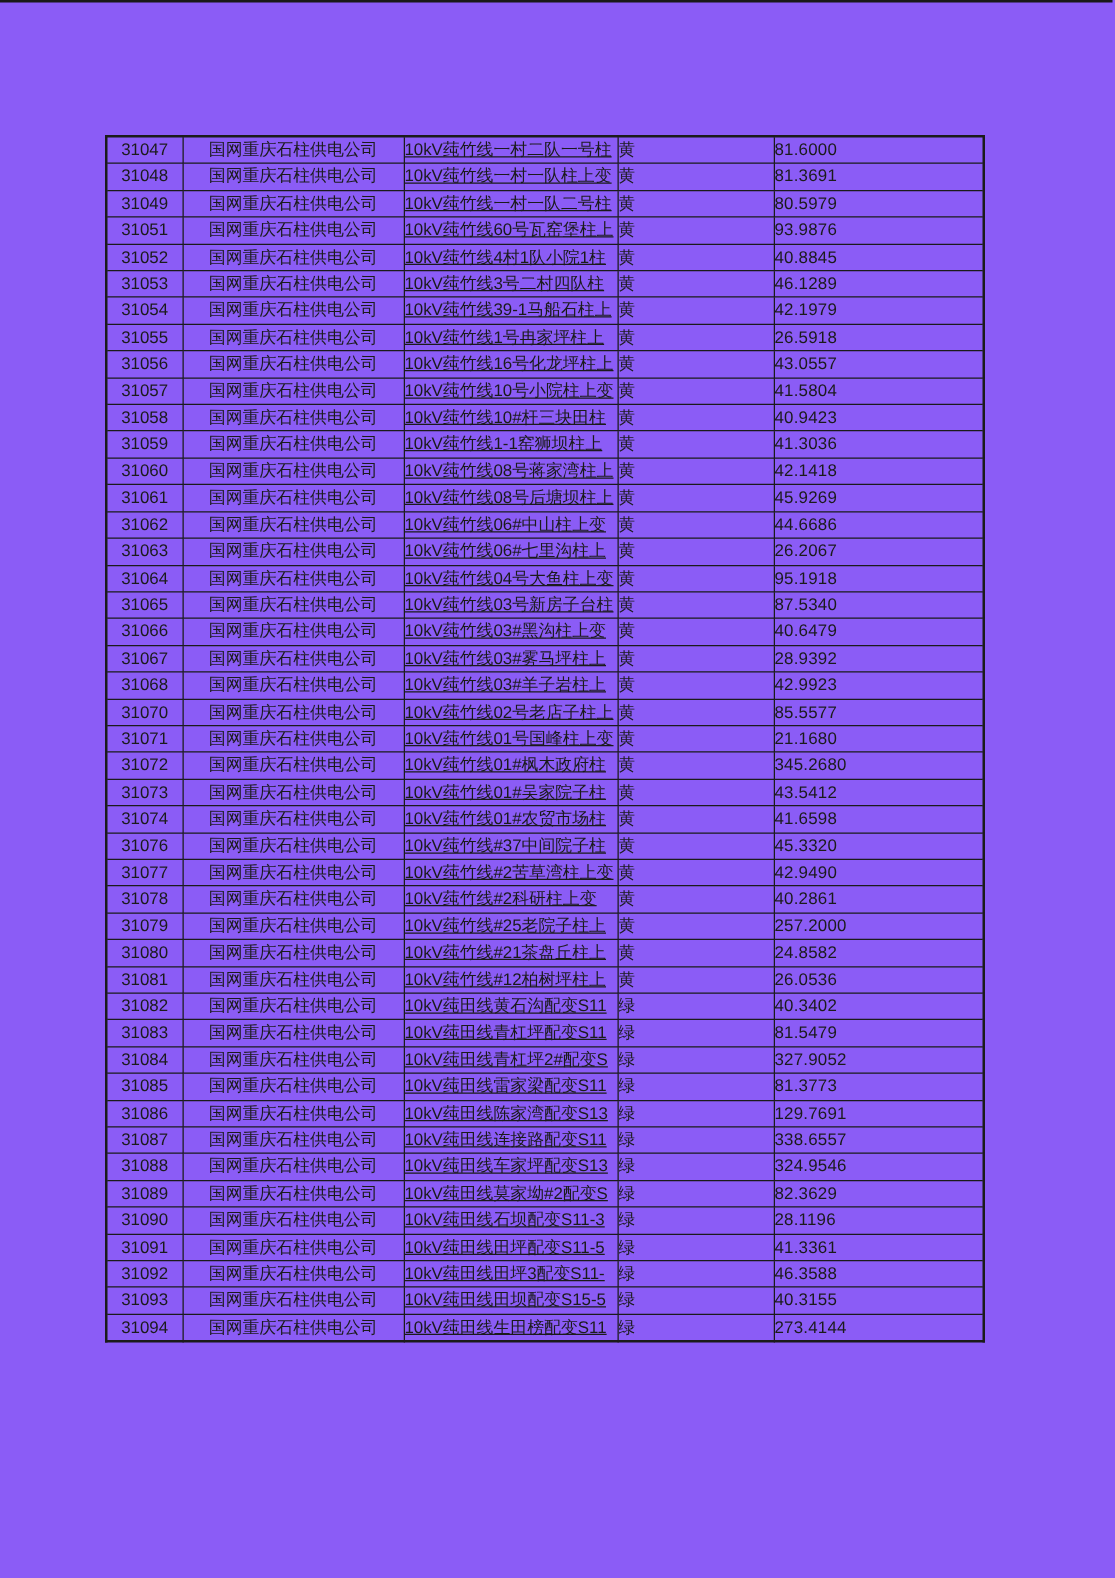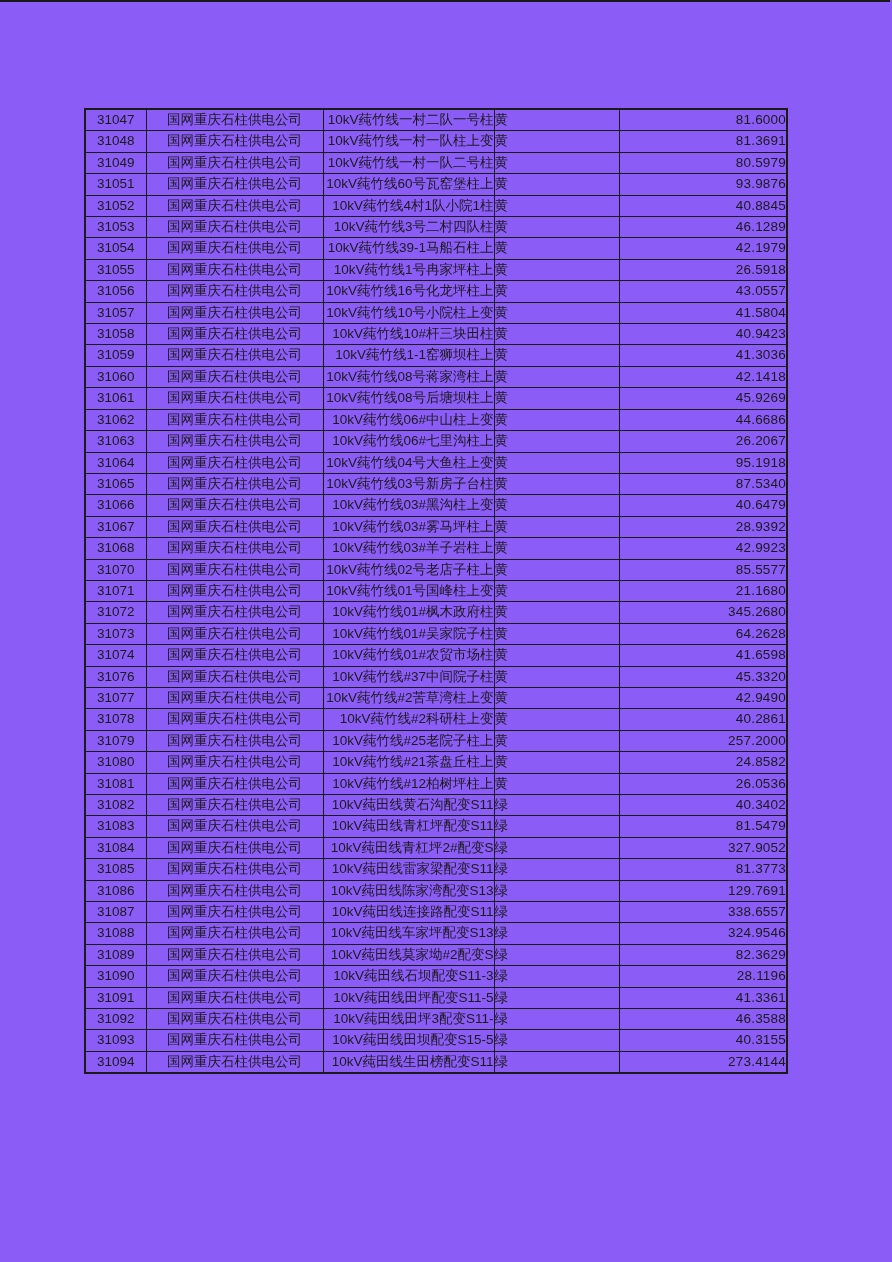--- a/index.html
+++ b/index.html
@@ -39,23 +39,23 @@
     height: 20.4px;
     padding: 0;
     font-size: 13.5px;
     line-height: 20.4px;
     color: #1b1b1b;
     white-space: nowrap;
     overflow: hidden;
   }
   td.c-id      { text-align: center; }
   td.c-company { text-align: center; padding-left: 5px; }
-  td.c-line    { text-align: right; padding-left: 4px; }
+  td.c-line    { text-align: left; padding-left: 4px; text-decoration: underline; }
   td.c-flag    { text-align: left; padding-left: 3px; }
-  td.c-value   { text-align: right; letter-spacing: 0.2px; }
+  td.c-value   { text-align: left; letter-spacing: 0.2px; }
 </style>
 </head>
 <body>
 
 <div class="page">
   <div class="top-edge"></div>
 
   <table class="grid">
     <colgroup>
       <col style="width:61px">
@@ -231,21 +231,21 @@
           <td class="c-company">国网重庆石柱供电公司</td>
           <td class="c-line">10kV莼竹线01#枫木政府柱</td>
           <td class="c-flag">黄</td>
           <td class="c-value">345.2680</td>
         </tr>
         <tr>
           <td class="c-id">31073</td>
           <td class="c-company">国网重庆石柱供电公司</td>
           <td class="c-line">10kV莼竹线01#吴家院子柱</td>
           <td class="c-flag">黄</td>
-          <td class="c-value">64.2628</td>
+          <td class="c-value">43.5412</td>
         </tr>
         <tr>
           <td class="c-id">31074</td>
           <td class="c-company">国网重庆石柱供电公司</td>
           <td class="c-line">10kV莼竹线01#农贸市场柱</td>
           <td class="c-flag">黄</td>
           <td class="c-value">41.6598</td>
         </tr>
         <tr>
           <td class="c-id">31076</td>

